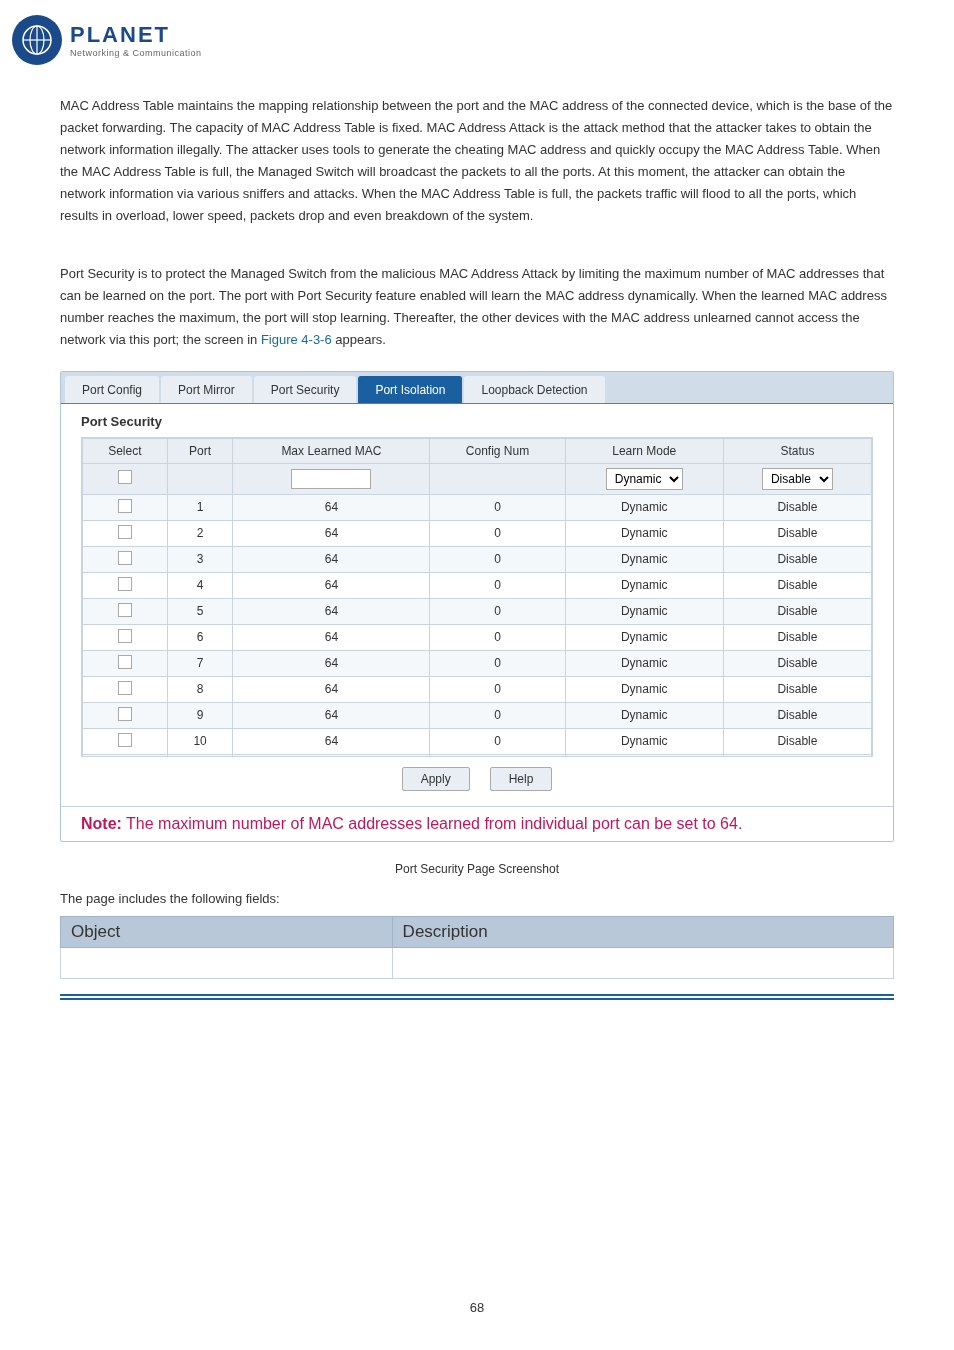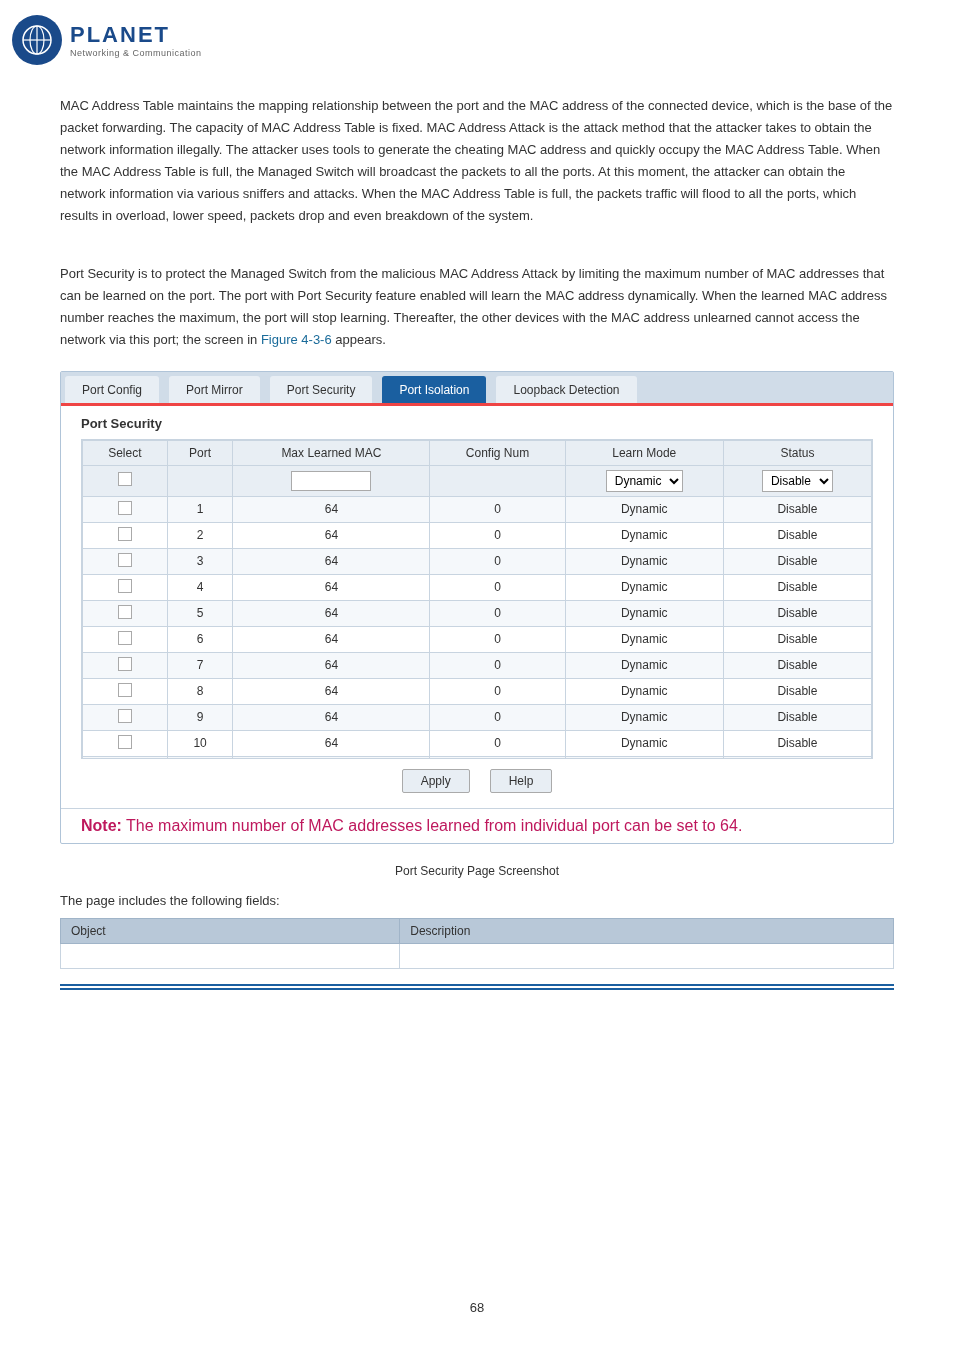--- a/index.html
+++ b/index.html
@@ -75,22 +75,22 @@
     
     .tab-container {
       border: 1px solid #b0c4d8;
       border-radius: 2px;
       margin: 20px 0;
       background: #fff;
     }
     .tab-bar {
       display: flex;
       background: #d0dce8;
-      border-bottom: 3px solid #ef4444;
-      gap: 10px;
+      border-bottom: 1px solid #ef4444;
+      gap: 2px;
       padding: 4px 4px 0 4px;
     }
     .tab {
       padding: 6px 16px;
       font-size: 12px;
       cursor: pointer;
       border-radius: 3px 3px 0 0;
       background: #d0dce8;
       color: #333;
       border: 1px solid transparent;
@@ -219,21 +219,21 @@
       margin: 10px 0 15px 0;
     }
     
     .fields-intro {
       font-size: 13px;
       margin-bottom: 10px;
     }
     .fields-table {
       width: 100%;
       border-collapse: collapse;
-      font-size: 12px;
+      font-size: 17px;
       padding-left: 32px;
     }
     .fields-table th {
       background: #b8c8d8;
       border: 1px solid #a0b4c8;
       padding: 5px 10px;
       text-align: left;
       font-weight: normal;
     }
     .fields-table td {

